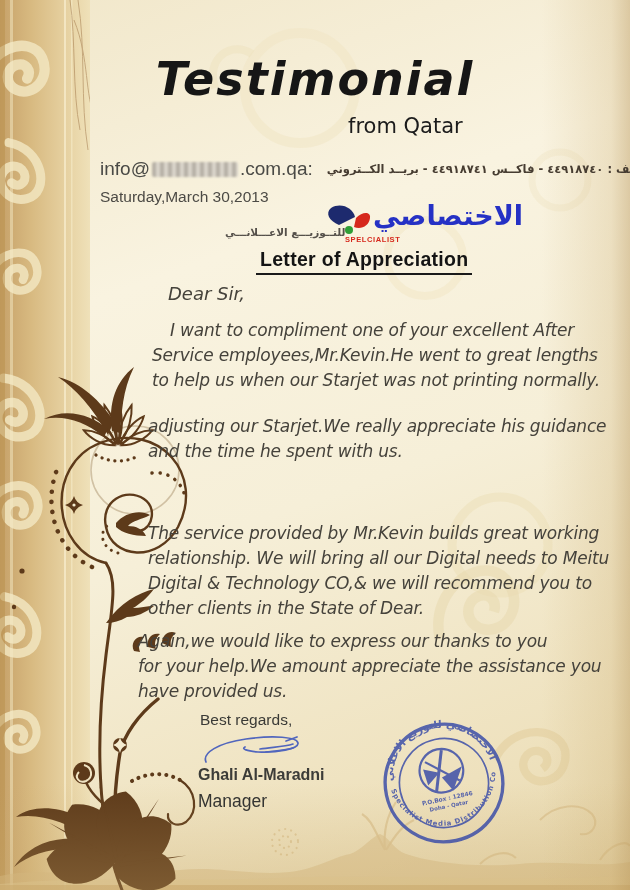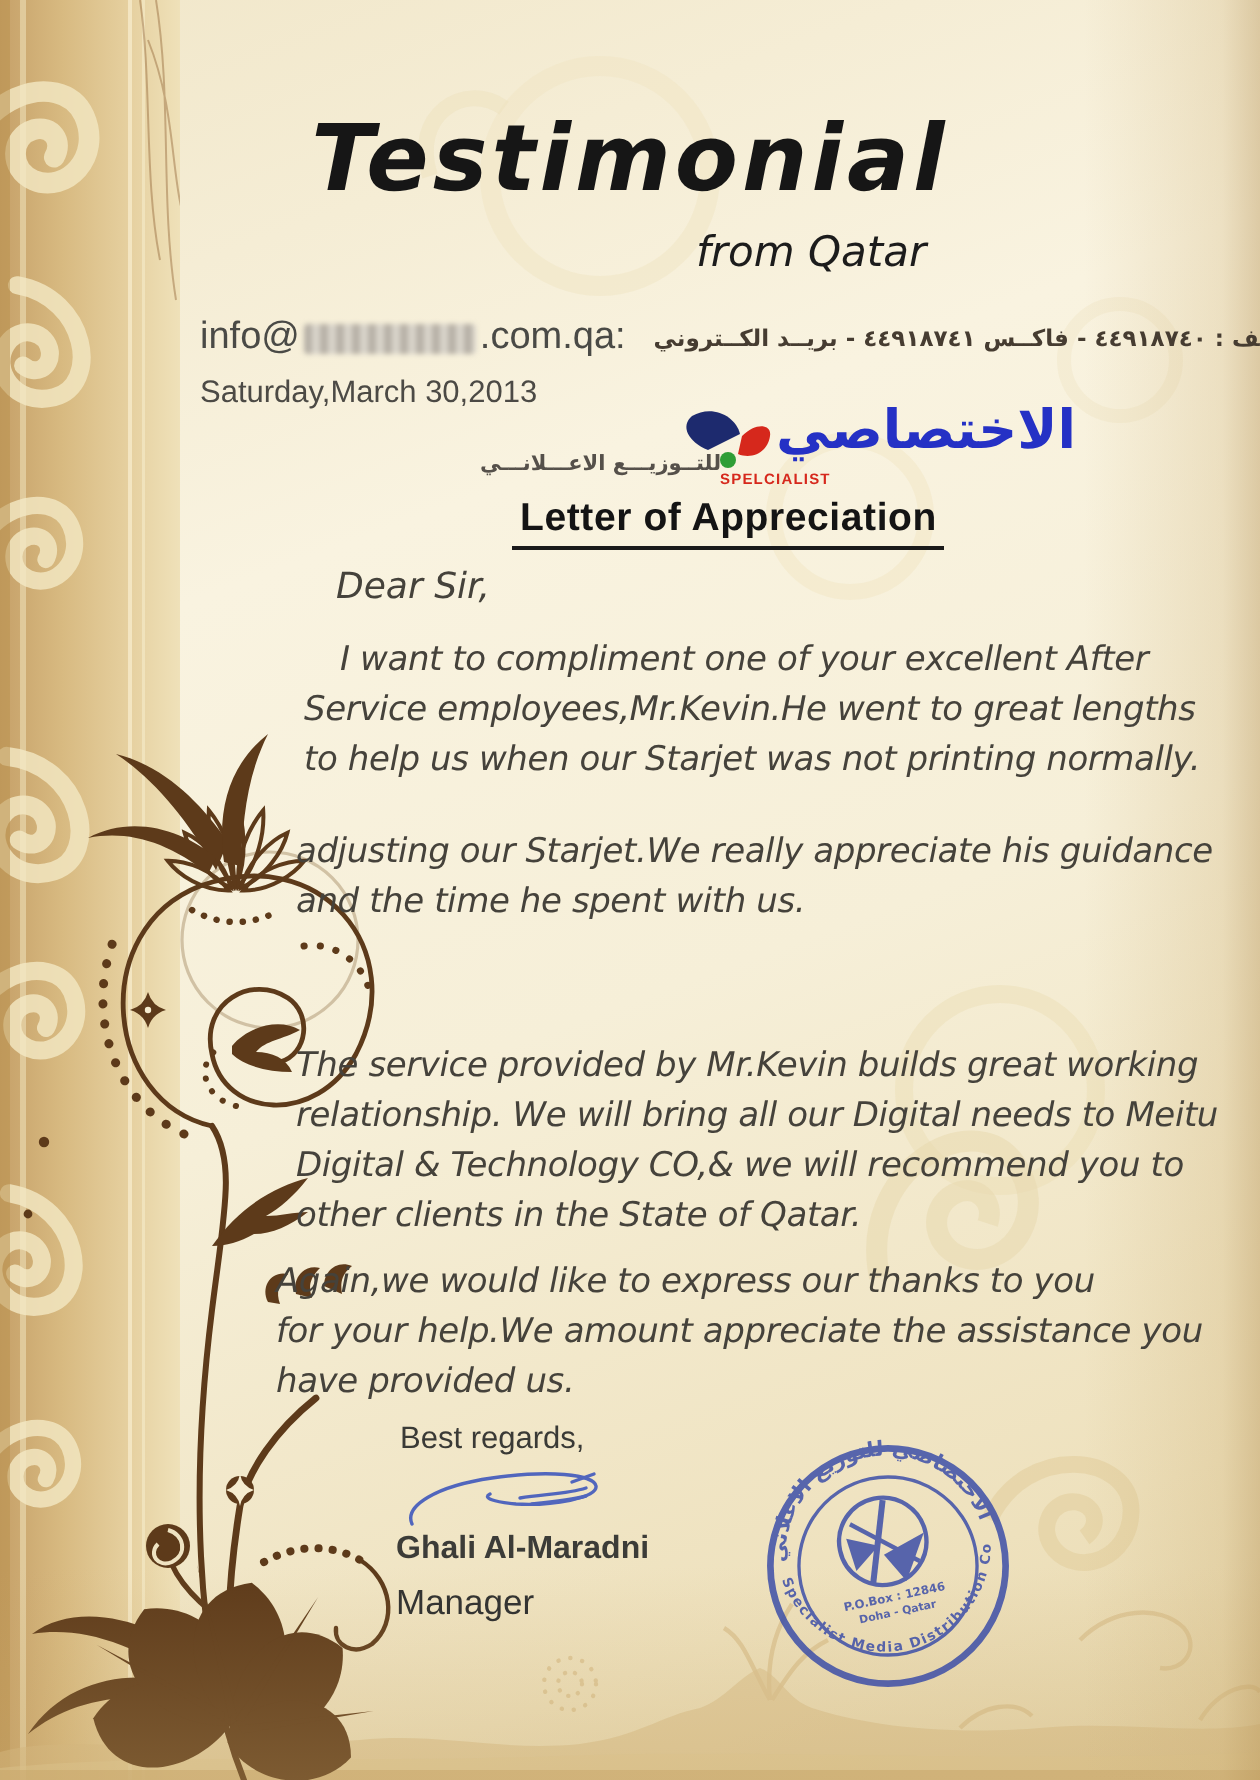--- a/index.html
+++ b/index.html
@@ -21,33 +21,33 @@
     background:linear-gradient(90deg,#c6a169 0%,#d8ba81 35%,#e5cf9e 70%,#efe1b9 100%);}
   .wm{left:0;top:0;z-index:1}
   .bottomband{left:0;top:780;z-index:2}
   .flourish{left:0;top:355px;z-index:3}
   .flower{left:0;top:695px;z-index:3}
 
   .title{left:120px;top:52px;width:390px;text-align:center;z-index:6;
     font-family:"DejaVu Sans",sans-serif;font-style:italic;font-weight:bold;
     font-size:46px;letter-spacing:2px;color:#161616;}
   .subtitle{left:348px;top:114px;z-index:6;font-family:"DejaVu Sans",sans-serif;
-    font-style:italic;font-size:21px;color:#1c1c1c;}
+    font-size:21px;color:#1c1c1c;}
   .infoline{left:100px;top:158px;z-index:6;display:flex;align-items:center;
     font-size:19px;color:#4a4a46;}
   .redact{display:inline-block;width:86px;height:15px;margin:0 2px;border-radius:2px;
     background:
       repeating-linear-gradient(90deg,#b7b1a7 0 4px,#d9d4ca 4px 8px),
       repeating-linear-gradient(0deg,rgba(255,255,255,.35) 0 3px,rgba(120,115,108,.35) 3px 6px);
     filter:blur(1.3px);}
   .ar-contact{font-family:"DejaVu Sans",sans-serif;direction:rtl;unicode-bidi:isolate;
     font-size:11.5px;font-weight:bold;color:#463c31;margin-left:14px;white-space:nowrap;}
   .dateline{left:100px;top:188px;z-index:6;font-size:15.5px;color:#4c4a45;}
 
-  .logo{left:240px;top:204px;width:300px;height:48px;z-index:6;text-align:center;}
+  .logo{left:225px;top:204px;width:300px;height:48px;z-index:6;text-align:center;}
   .logo-ar{position:absolute;left:148px;top:-4px;font-family:"DejaVu Sans",sans-serif;
     direction:rtl;font-weight:bold;font-size:27px;color:#2531c5;white-space:nowrap;}
   .logo-fly{position:absolute;left:98px;top:-2px;}
   .logo-lat{position:absolute;left:120px;top:31px;font-size:7.5px;font-weight:bold;
     letter-spacing:.6px;color:#d6281c;}
   .logo-tag{position:absolute;left:0px;top:22px;font-family:"DejaVu Sans",sans-serif;
     direction:rtl;font-size:10.5px;font-weight:bold;color:#55504a;white-space:nowrap;}
 
   .heading{left:256px;top:248px;z-index:6;font-size:19.5px;font-weight:bold;color:#141414;
     border-bottom:2.5px solid #1a1a1a;padding:0 4px 2px 4px;letter-spacing:.3px;}
@@ -232,21 +232,21 @@
 
   <div class="abs hand para p2">
     <div>adjusting our Starjet.We really appreciate his guidance</div>
     <div>and the time he spent with us.</div>
   </div>
 
   <div class="abs hand para p3">
     <div>The service provided by Mr.Kevin builds great working</div>
     <div>relationship. We will bring all our Digital needs to Meitu</div>
     <div>Digital &amp; Technology CO,&amp; we will recommend you to</div>
-    <div>other clients in the State of Qatar.</div>
+    <div>other clients in the State of Dear.</div>
   </div>
 
   <div class="abs hand para p4">
     <div>Again,we would like to express our thanks to you</div>
     <div>for your help.We amount appreciate the assistance you</div>
     <div>have provided us.</div>
   </div>
 
   <div class="abs closing">Best regards,</div>
   <svg class="abs sig" width="110" height="40" viewBox="0 0 110 40">

